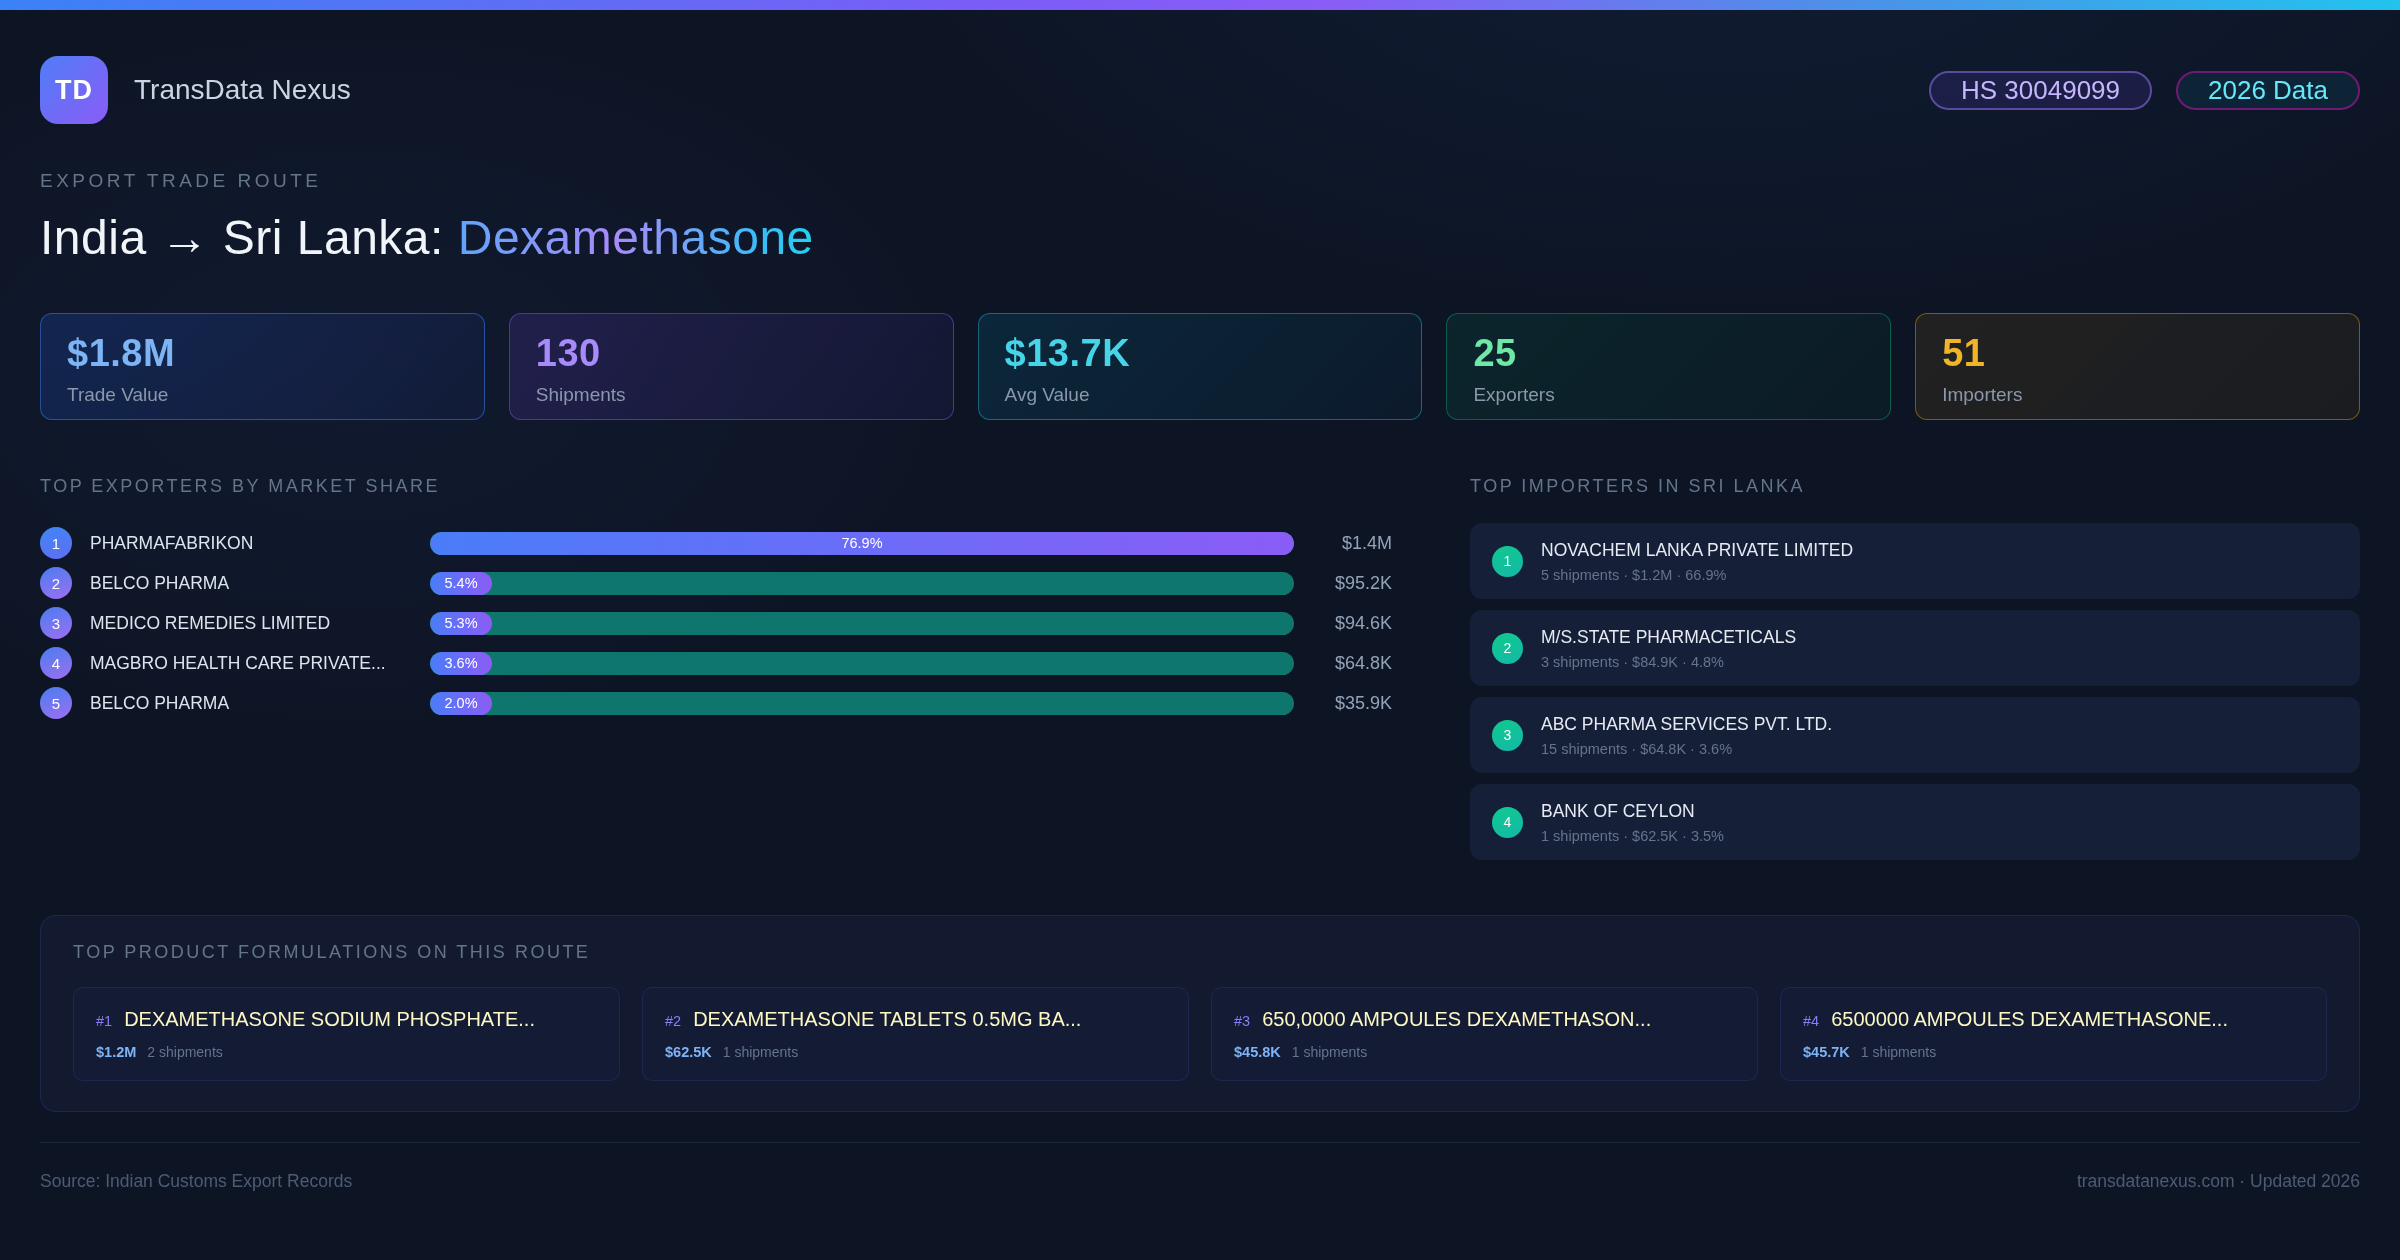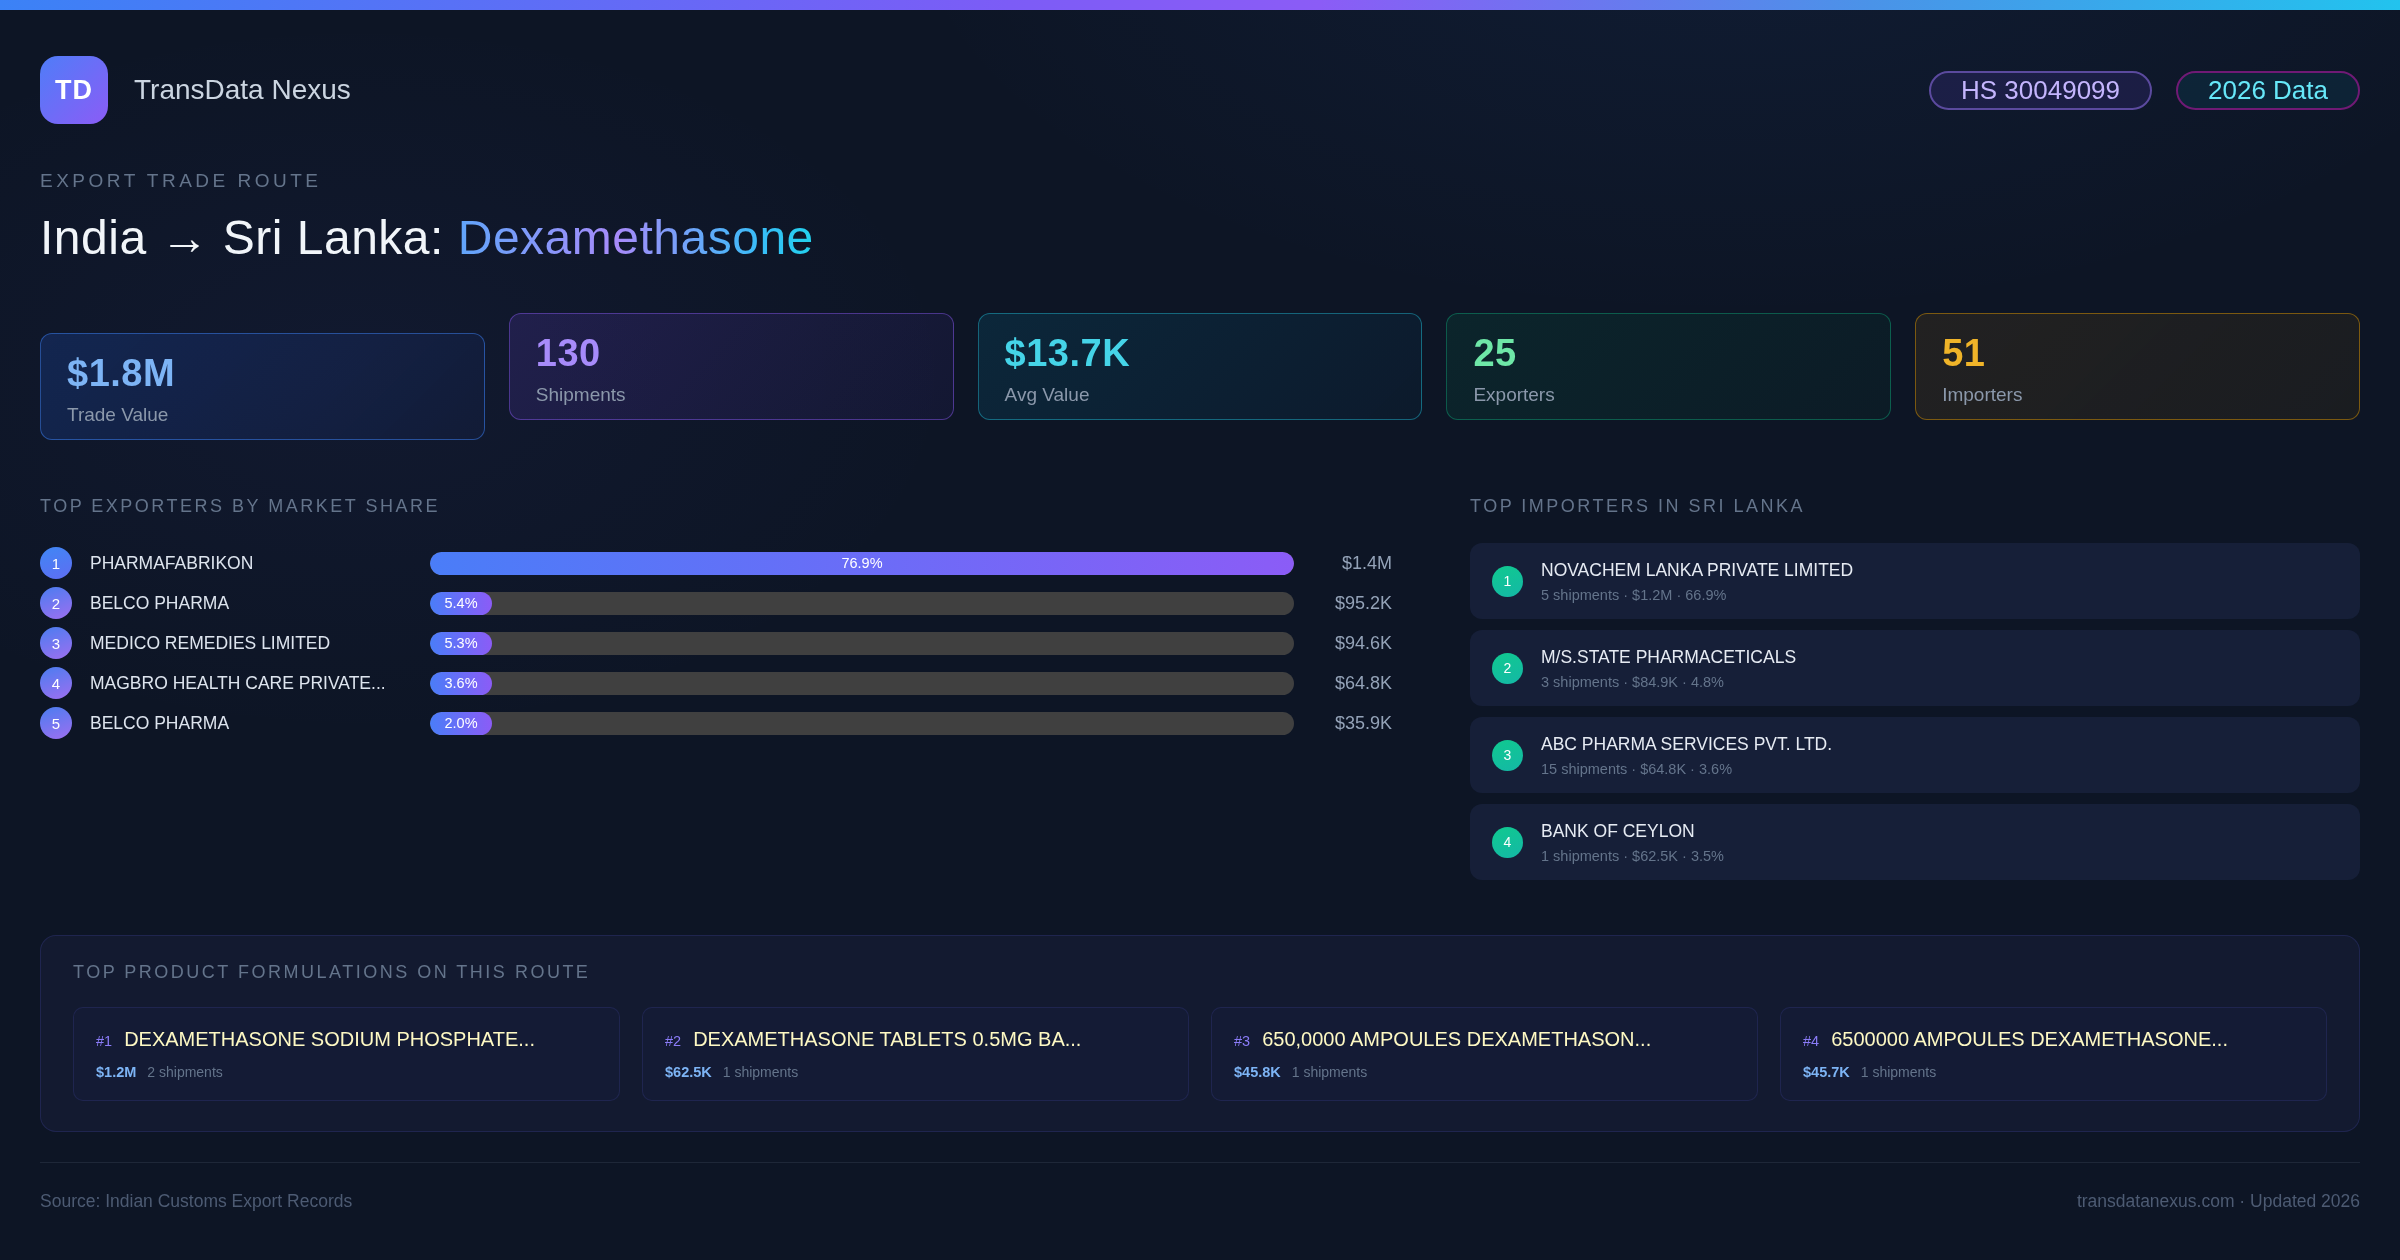--- a/index.html
+++ b/index.html
@@ -51,21 +51,21 @@
   .section-h { font-size:18px; letter-spacing:2.5px; color:#64748b; font-weight:500; margin-bottom:26px; }
 
   
   .exp-row { display:flex; align-items:center; height:40px; }
   .rank-circle { width:32px; height:32px; border-radius:50%; flex:0 0 32px;
     background:linear-gradient(160deg,#4a7df0,#9d6ff0);
     display:flex; align-items:center; justify-content:center;
     font-size:15px; color:#ffffff; }
   .rank-1 { background:linear-gradient(160deg,#3f87f5,#5f6df2); }
   .exp-name { flex:0 0 340px; margin-left:18px; font-size:17.5px; color:#dde4ee; white-space:nowrap; overflow:hidden; }
-  .bar-track { flex:1; height:23px; border-radius:12px; background:#404040; position:relative; overflow:hidden; }
+  .bar-track { flex:1; height:23px; border-radius:12px; background:#0f766e; position:relative; overflow:hidden; }
   .bar-fill { position:absolute; left:0; top:0; height:100%; border-radius:12px;
     background:linear-gradient(90deg,#4a7df8,#8b5cf6);
     display:flex; align-items:center; justify-content:center; min-width:62px; }
   .exp-row:first-of-type .bar-fill { justify-content:flex-end; padding-right:12px; }
   .bar-label { font-size:14.5px; color:#ffffff; }
   .exp-value { flex:0 0 82px; margin-left:16px; text-align:right; font-size:18px; color:#94a3b8; }
 
   
   .imp-card { background:#161f38; border-radius:12px; padding:15px 22px; margin-bottom:11px;
     display:flex; align-items:center; gap:18px; min-height:76px; }
@@ -108,21 +108,21 @@
     <div class="chips">
       <div class="chip chip-hs">HS 30049099</div>
       <div class="chip chip-year">2026 Data</div>
     </div>
   </div>
 
   <div class="eyebrow">EXPORT TRADE ROUTE</div>
   <div class="title"><span>India → Sri Lanka: </span><span class="product">Dexamethasone</span></div>
 
   <div class="stats">
-    <div class="stat-card" style="border-color: rgba(59, 130, 246, 0.5); background: linear-gradient(135deg, rgba(37, 99, 235, 0.2), rgba(23, 37, 84, 0.25)); margin-top: 20px;">
+    <div class="stat-card" style="border-color: rgba(59, 130, 246, 0.5); background: linear-gradient(135deg, rgba(37, 99, 235, 0.2), rgba(23, 37, 84, 0.25));">
       <div class="stat-value" style="color: rgb(125, 180, 245);">$1.8M</div>
       <div class="stat-label">Trade Value</div>
     </div>
     <div class="stat-card" style="border-color: rgba(139, 92, 246, 0.45); background: linear-gradient(135deg, rgba(109, 70, 220, 0.18), rgba(50, 35, 110, 0.18));">
       <div class="stat-value" style="color: rgb(167, 139, 250);">130</div>
       <div class="stat-label">Shipments</div>
     </div>
     <div class="stat-card" style="border-color: rgba(34, 211, 238, 0.4); background: linear-gradient(135deg, rgba(8, 115, 145, 0.2), rgba(10, 45, 70, 0.22));">
       <div class="stat-value" style="color: rgb(69, 212, 232);">$13.7K</div>
       <div class="stat-label">Avg Value</div>

